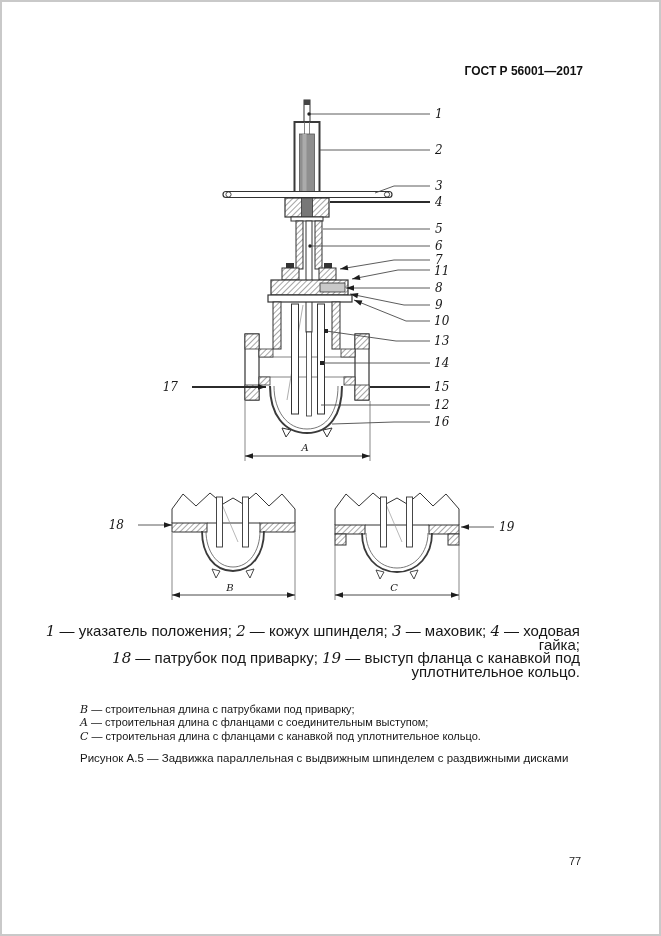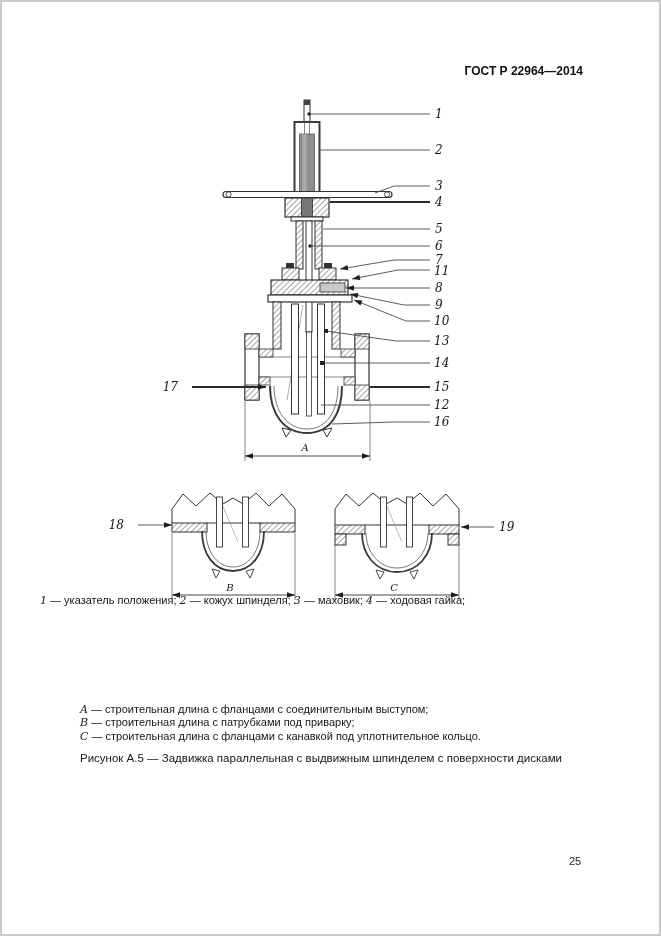--- a/index.html
+++ b/index.html
@@ -19,22 +19,22 @@
   }
   .fig-svg{position:absolute;top:0;left:0;}
   .leader{fill:none;stroke:#4a4a4a;stroke-width:0.9;}
   .leader.thick{stroke:#2b2b2b;stroke-width:1.8;}
   .arrowhead{fill:#1d1d1d;stroke:none;}
   .callout-num{font:italic 12px "DejaVu Serif",serif;fill:#171717;}
   .dim-label{font:italic 10px "DejaVu Serif",serif;fill:#171717;}
   .dimline{stroke:#333;stroke-width:0.9;}
   .extline{stroke:#555;stroke-width:0.7;}
   .legend-block{
-    position:absolute;top:592px;left:38px;width:540px;
-    font-size:11px;line-height:13px;text-align:left;color:#161616;
+    position:absolute;top:622px;left:38px;width:540px;
+    font-size:15px;line-height:13px;text-align:right;color:#161616;
   }
   .legend-line i{font-family:"DejaVu Serif",serif;}
   .notes-block{
     position:absolute;top:701px;left:78px;width:500px;
     font-size:11px;line-height:12.4px;text-align:left;color:#161616;
   }
   .note-line i{font-family:"DejaVu Serif",serif;}
   .fig-caption{
     position:absolute;top:750px;left:78px;width:520px;
     font-size:11.5px;color:#161616;
@@ -42,21 +42,21 @@
   .page-number{
     position:absolute;top:853px;left:558px;width:30px;
     font-size:11px;text-align:center;color:#222;
   }
 </style>
 </head>
 <body>
 
 <div class="page">
 
-  <div class="doc-header">ГОСТ Р 22964—2014</div>
+  <div class="doc-header">ГОСТ Р 56001—2017</div>
 
   <svg id="fig-svg" class="fig-svg" width="661" height="620" viewBox="0 0 661 620">
     <defs>
       <pattern id="hatch" patternUnits="userSpaceOnUse" width="4" height="4" patternTransform="rotate(45)">
         <rect width="4" height="4" fill="#ffffff"></rect>
         <line x1="0" y1="0" x2="0" y2="4" stroke="#5a5a5a" stroke-width="1.1"></line>
       </pattern>
     </defs>
 
     <g stroke="#333" fill="none">
@@ -224,25 +224,26 @@
         <line x1="457" y1="543" x2="457" y2="598" class="extline"></line>
         <line x1="333" y1="593" x2="457" y2="593" class="dimline"></line>
         <polygon points="333,593 341,590.3 341,595.7" class="arrowhead"></polygon>
         <polygon points="457,593 449,590.3 449,595.7" class="arrowhead"></polygon>
         <text x="392" y="589" class="dim-label" text-anchor="middle">C</text>
       </g>
   </svg>
 
   <div class="legend-block">
       <div class="legend-line"><i>1</i> — указатель положения; <i>2</i> — кожух шпинделя; <i>3</i> — маховик; <i>4</i> — ходовая гайка;</div>
+      <div class="legend-line"><i>18</i> — патрубок под приварку; <i>19</i> — выступ фланца с канавкой под уплотнительное кольцо.</div>
     </div>
 
   <div class="notes-block">
+      <div class="note-line"><i>B</i> — строительная длина с патрубками под приварку;</div>
       <div class="note-line"><i>A</i> — строительная длина с фланцами с соединительным выступом;</div>
-      <div class="note-line"><i>B</i> — строительная длина с патрубками под приварку;</div>
       <div class="note-line"><i>C</i> — строительная длина с фланцами с канавкой под уплотнительное кольцо.</div>
     </div>
 
-  <div class="fig-caption">Рисунок А.5 — Задвижка параллельная с выдвижным шпинделем с поверхности дисками</div>
-
-  <div class="page-number">25</div>
+  <div class="fig-caption">Рисунок А.5 — Задвижка параллельная с выдвижным шпинделем с раздвижными дисками</div>
+
+  <div class="page-number">77</div>
 
 </div>
 
 </body></html>

